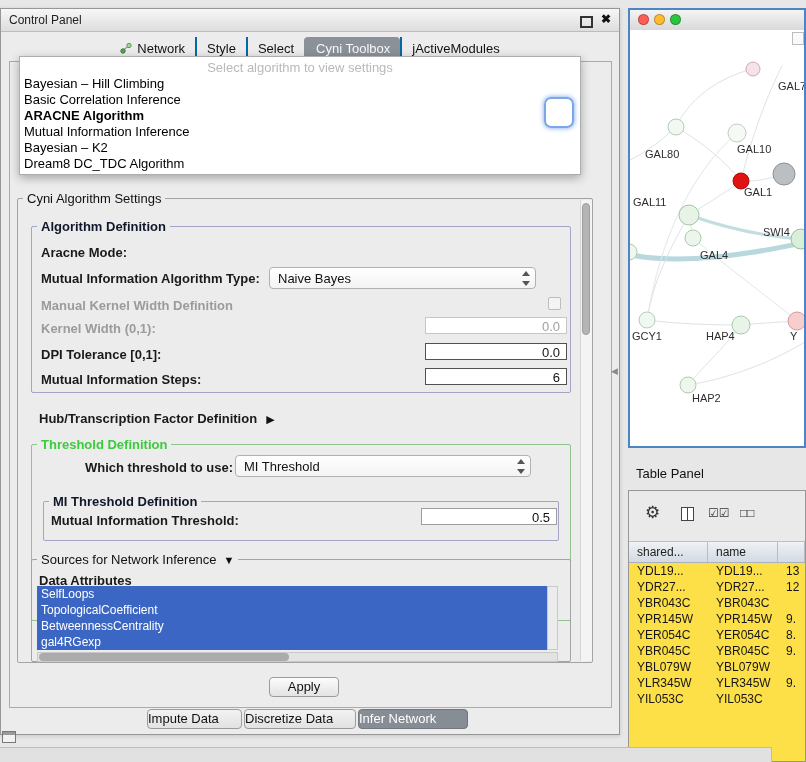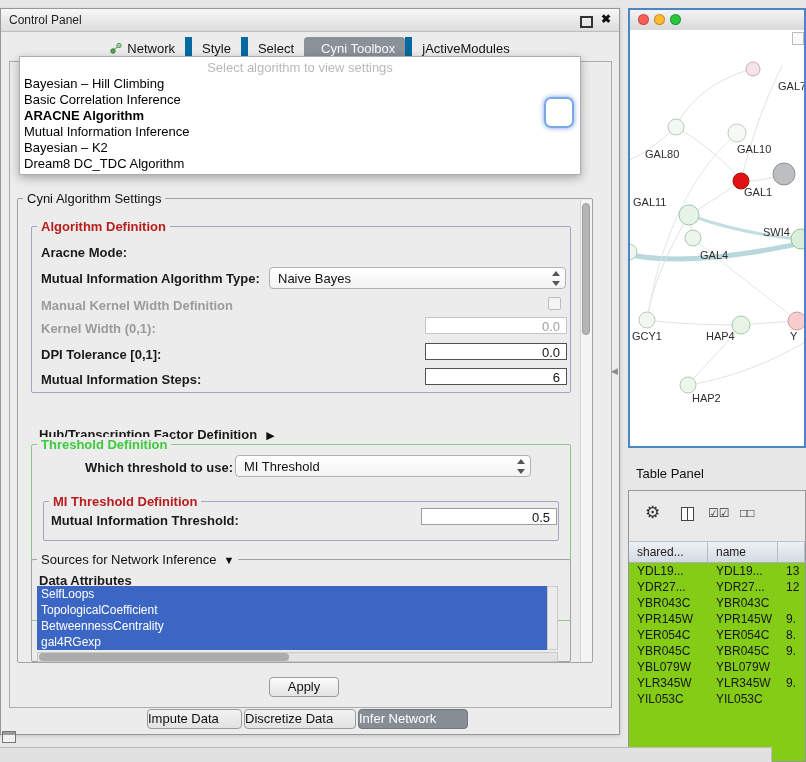--- a/index.html
+++ b/index.html
@@ -9,67 +9,67 @@
 
   
   #cp{left:0;top:8px;width:620px;height:727px;background:#ececec;border:1px solid #979797;box-shadow:0 1px 4px rgba(0,0,0,.15);}
   .titlebar{position:absolute;left:0;top:0;right:0;height:22px;background:linear-gradient(#f7f7f7,#dddddd);border-bottom:1px solid #bdbdbd;}
   .titlebar .title{position:absolute;left:8px;top:4px;font-size:12px;color:#222;}
   .float-btn{position:absolute;right:26px;top:7px;width:9px;height:8px;border:2px solid #333;}
   .close-btn{position:absolute;right:8px;top:3px;font-size:12px;font-weight:bold;color:#111;}
 
   .top-tabs{position:absolute;left:0;right:0;top:28px;height:22px;display:flex;justify-content:center;align-items:center;}
   .tab{display:flex;align-items:center;gap:5px;padding:2px 10px;font-size:13px;color:#111;height:18px;}
-  .tab + .tab{border-left:7px solid #0369a1;}
+  .tab + .tab{border-left:2px solid #0369a1;}
   .tab.selected{background:#8b9199;color:#f8f8f8;border-radius:4px;border-left-color:transparent;}
   .tab-icon{display:inline-block;width:12px;height:12px;}
   .content-border{position:absolute;left:8px;top:52px;width:603px;height:647px;border:1px solid #ababab;box-sizing:border-box;}
 
   
   #popup{position:absolute;left:18px;top:47px;width:560px;background:#fff;border:1px solid #adadad;box-shadow:0 3px 9px rgba(0,0,0,.3);z-index:50;padding:2px 0;}
   .popup-prompt{text-align:center;color:#b9b9b9;font-size:13px;height:17px;line-height:17px;}
   .popup-item{font-size:13px;height:16px;line-height:16px;padding-left:4px;color:#000;}
   .popup-item.current{font-weight:bold;}
   #focus-ring{position:absolute;left:543px;top:88px;width:30px;height:31px;border:2px solid #79a7e8;border-radius:7px;box-shadow:0 0 5px rgba(100,150,235,.9);z-index:60;box-sizing:border-box;}
 
   
   .gbox{position:absolute;border:1px solid #a3a3a3;border-radius:2px;box-sizing:border-box;}
   .gtitle{position:absolute;font-size:13px;background:#ececec;padding:0 4px;white-space:nowrap;z-index:2;color:#111;}
-  .t-blue{color:#b91c1c;font-weight:bold;}
+  .t-blue{color:#0f172a;font-weight:bold;}
   .t-green{color:#3ccb3c;font-weight:bold;}
   #cyni-box{left:16px;top:189px;width:576px;height:465px;}
   #cyni-title{left:22px;top:182px;}
   #settings-scroll{position:absolute;left:579px;top:191px;width:11px;height:461px;background:#f4f4f4;border-left:1px solid #d6d6d6;}
   #settings-thumb{position:absolute;left:1px;top:3px;width:8px;height:132px;background:#b5b5b5;border:1px solid #9e9e9e;border-radius:5px;box-sizing:border-box;}
 
   #algo-box{left:30px;top:217px;width:540px;height:167px;border-color:#a4a4c6;}
   #algo-title{left:36px;top:210px;}
   .lbl{position:absolute;font-size:13px;font-weight:bold;color:#1a1a1a;white-space:nowrap;}
   .lbl.dis{color:#9b9b9b;}
   #lbl-aracne{left:40px;top:236px;} #lbl-mialg{left:40px;top:262px;}
   #lbl-manual{left:40px;top:289px;} #lbl-kernel{left:40px;top:312px;}
   #lbl-dpi{left:40px;top:338px;} #lbl-steps{left:40px;top:363px;}
   .combo{position:absolute;height:22px;box-sizing:border-box;background:linear-gradient(#ffffff,#f3f3f3);border:1px solid #b1b1b1;border-radius:4px;font-size:13px;color:#111;}
   .combo .ctext{position:absolute;left:8px;top:2px;line-height:18px;}
   .stepper{position:absolute;right:3px;top:2px;width:12px;height:17px;}
   .stepper:before,.stepper:after{content:"";position:absolute;left:2px;border-left:4px solid transparent;border-right:4px solid transparent;}
   .stepper:before{top:1px;border-bottom:5px solid #555;}
   .stepper:after{bottom:1px;border-top:5px solid #555;}
   #combo-aracne{left:128px;top:232px;width:437px;}
-  #combo-mialg{left:268px;top:258px;width:297px;}
+  #combo-mialg{left:268px;top:258px;width:267px;}
   #combo-which{left:234px;top:446px;width:296px;}
   .cbox{position:absolute;width:13px;height:13px;box-sizing:border-box;border:1px solid #bdbdbd;background:#f4f4f4;border-radius:2px;}
   #cb-manual{left:547px;top:288px;}
   .fld{position:absolute;height:17px;box-sizing:border-box;background:#fff;border:1px solid #515151;font-size:13px;line-height:18px;text-align:right;padding-right:6px;color:#111;}
   .fld.dis{border-color:#c6c6c6;color:#a0a0a0;}
   .fld.soft{border-color:#9d9d9d;}
   #fld-kernel{left:424px;top:308px;width:142px;}
   #fld-dpi{left:424px;top:334px;width:142px;}
   #fld-steps{left:424px;top:359px;width:142px;}
-  #hub-row{position:absolute;left:38px;top:418px;font-size:13px;font-weight:bold;color:#1a1a1a;display:flex;gap:9px;align-items:flex-end;}
+  #hub-row{position:absolute;left:38px;top:402px;font-size:13px;font-weight:bold;color:#1a1a1a;display:flex;gap:9px;align-items:flex-end;}
   .tri{font-size:11px;color:#111;font-weight:normal;}
 
   #thr-box{left:30px;top:435px;width:540px;height:177px;border-color:#8fc48f;}
   #thr-title{left:36px;top:428px;}
   #lbl-which{left:84px;top:451px;}
   #mith-box{left:42px;top:492px;width:516px;height:40px;border-color:#a4a4c6;}
   #mith-title{left:48px;top:485px;}
   #lbl-mith{left:50px;top:504px;}
   #fld-mith{left:420px;top:499px;width:136px;}
 
@@ -105,21 +105,21 @@
   .tool-0{left:16px;top:11px;font-size:17px;}
   .tool-1{left:52px;top:16px;width:13px;height:14px;border:1px solid #444;box-sizing:border-box;background:#fff;}
   .tool-1:after{content:"";position:absolute;left:5px;top:0;width:1px;height:100%;background:#444;}
   .tool-2{left:79px;top:15px;font-size:12px;}
   .tool-3{left:111px;top:15px;font-size:12px;}
   #thead{position:absolute;left:0;top:50px;width:100%;height:22px;background:linear-gradient(#eff2f6,#d3dae2);border-top:1px solid #bac1ca;border-bottom:1px solid #a8b1bb;display:flex;box-sizing:border-box;}
   .th{box-sizing:border-box;border-right:1px solid #b6bdc6;font-size:12px;line-height:20px;padding-left:8px;color:#222;white-space:nowrap;overflow:hidden;}
   .col0{width:79px;flex:none;}
   .col1{width:70px;flex:none;}
   .col2{flex:1;}
-  #tbody{position:absolute;left:0;top:72px;right:0;bottom:0;background:#84cc16;overflow:hidden;}
+  #tbody{position:absolute;left:0;top:72px;right:0;bottom:0;background:#fde047;overflow:hidden;}
   .tr{display:flex;height:16px;}
   .td{box-sizing:border-box;font-size:12px;line-height:16px;padding-left:8px;color:#161616;white-space:nowrap;overflow:hidden;}
 
   
   #strip{position:absolute;left:0;top:747px;width:772px;height:15px;background:#e1e1e1;border-top:1px solid #bcbcbc;border-right:1px solid #bcbcbc;box-sizing:border-box;}
   #mini{position:absolute;left:2px;top:731px;width:14px;height:12px;border:1px solid #787878;background:#f2f2f2;box-sizing:border-box;}
   #mini:before{content:"";position:absolute;left:0;top:0;width:100%;height:3px;background:#9a9a9a;}
   #splitter{position:absolute;left:611px;top:366px;font-size:9px;color:#8a8a8a;}
 </style>
 </head>

